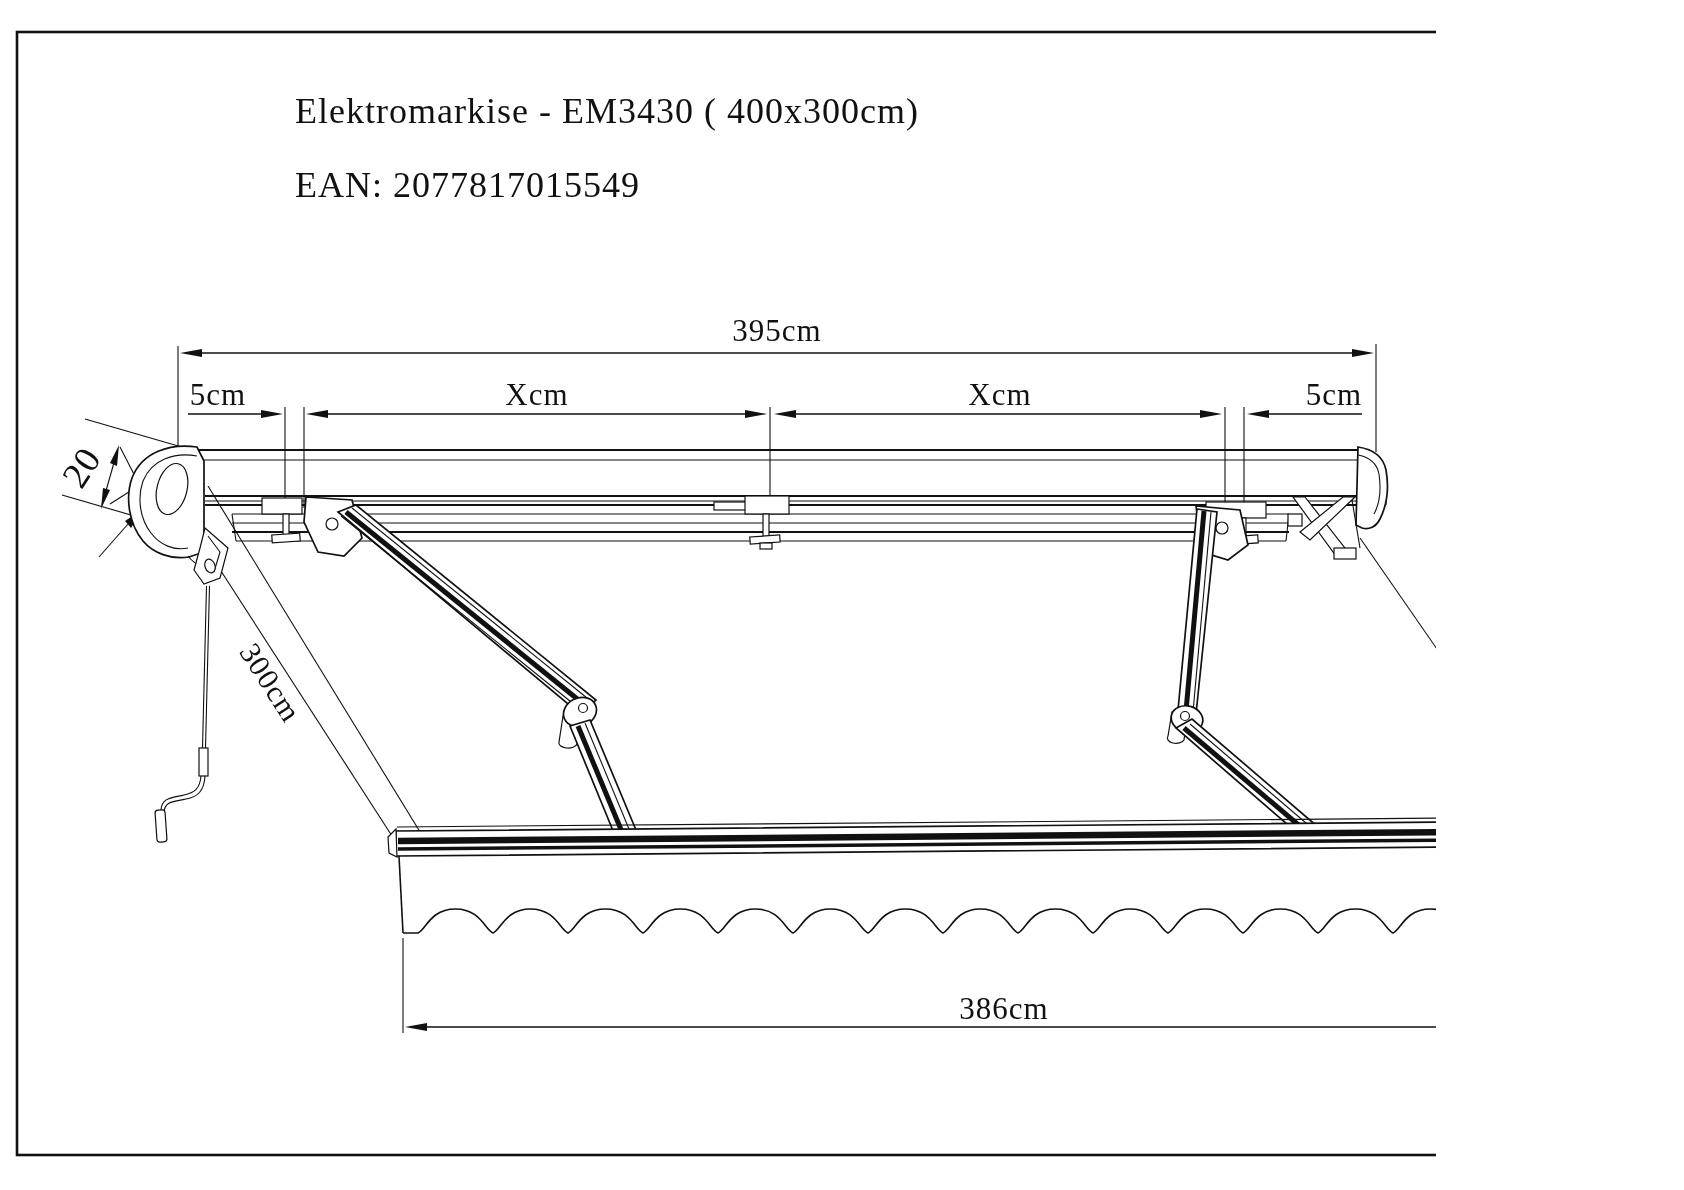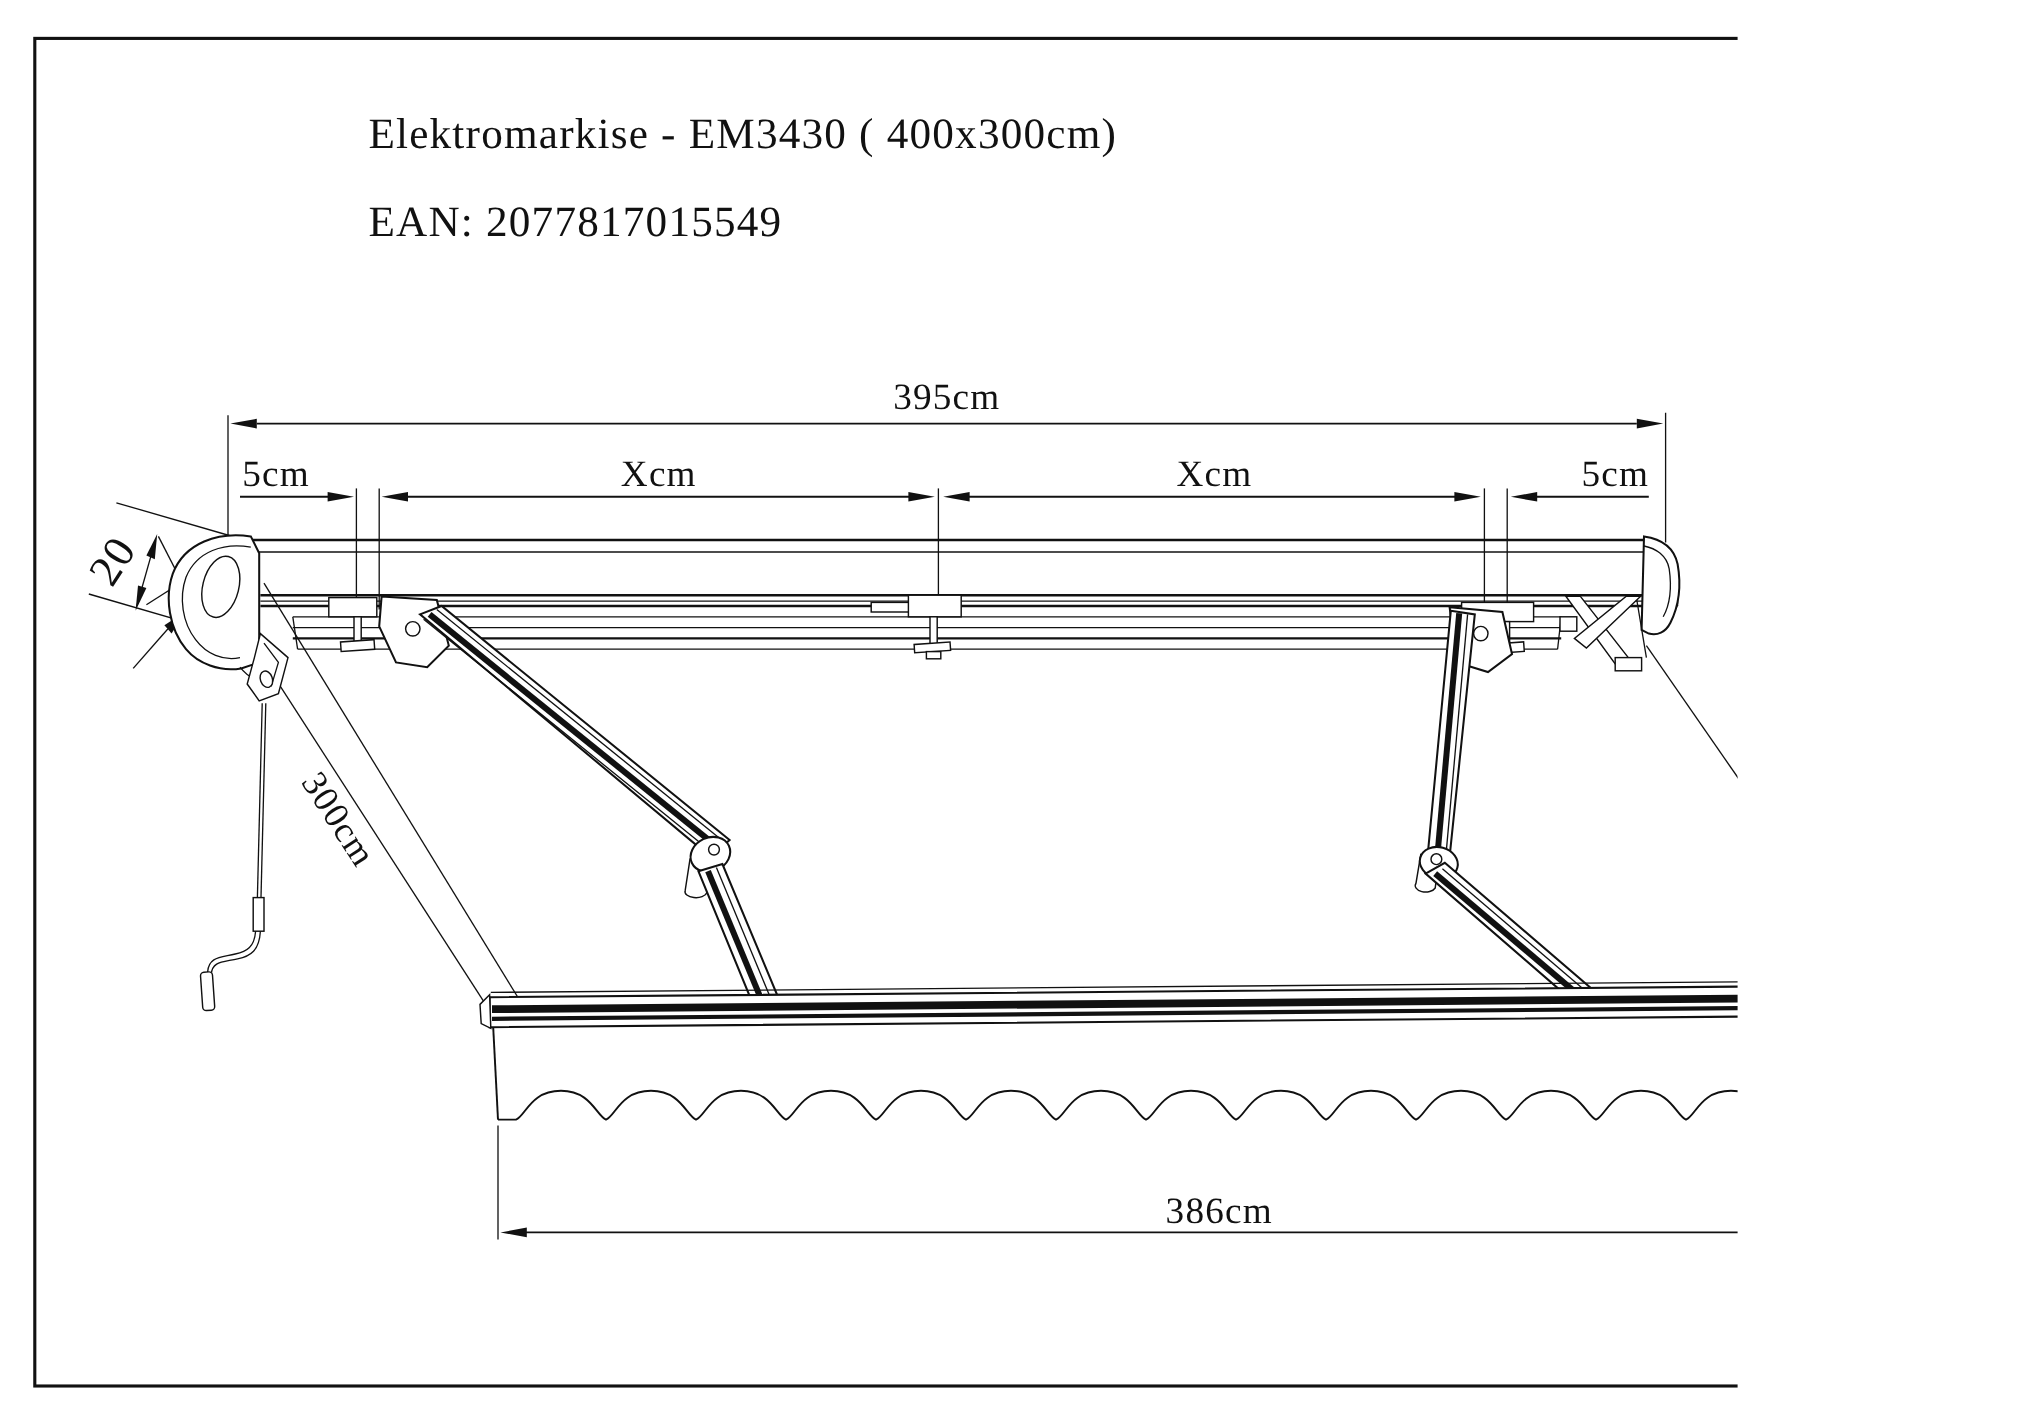--- a/index.html
+++ b/index.html
@@ -1,16 +1,16 @@
 <!DOCTYPE html>
 <html><head>
 <meta charset="utf-8">
 <style>
   html,body{margin:0;padding:0;background:#ffffff;}
-  .page{position:relative;width:1436px;height:1190px;background:#ffffff;overflow:hidden;padding-left:12px;}
+  .page{position:relative;width:1436px;height:1190px;background:#ffffff;overflow:hidden;}
   svg{display:block;}
   .ln{stroke:#111111;fill:none;stroke-width:1.6;}
   .thin{stroke:#111111;fill:none;stroke-width:1.1;}
   .med{stroke:#111111;fill:none;stroke-width:2;}
   .s5{stroke:#111111;fill:none;stroke-width:5;}
   .s65{stroke:#111111;fill:none;stroke-width:6.5;}
   .s35{stroke:#111111;fill:none;stroke-width:3.5;}
   .arrow{fill:#111111;stroke:none;}
   .fillw{fill:#ffffff;stroke:#111111;stroke-width:1.7;}
   .fillw-thin{fill:#ffffff;stroke:#111111;stroke-width:1.2;}

